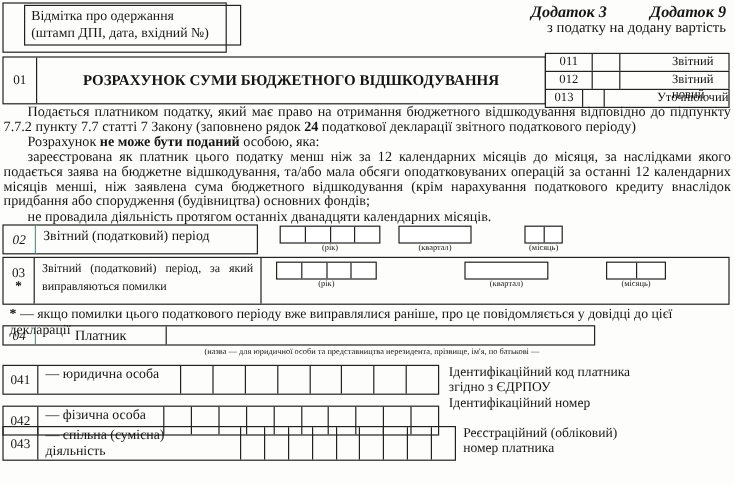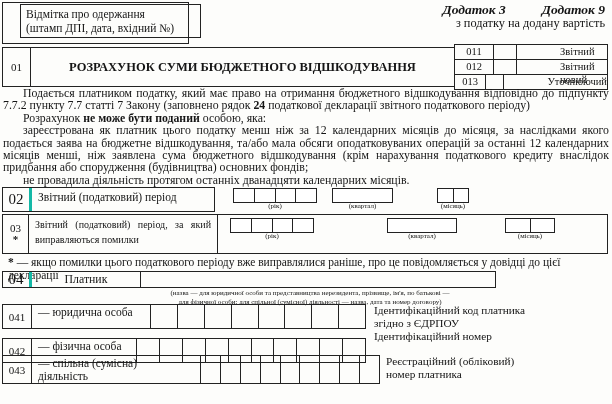--- a/index.html
+++ b/index.html
@@ -32,21 +32,21 @@
   .codes .ccode{width:38px;text-align:center;border-left:1px solid #222;border-right:1px solid #222;}
   .codes .ccheck{width:22px;border-right:1px solid #222;}
   .codes .clabel{flex:1;padding-left:5px;border-right:1px solid #222;margin-left:38px;}
 
   
   .intro{left:3px;top:87px;width:606px;font-size:11.8px;line-height:12.4px;text-align:justify;}
   .intro p{margin:0;text-indent:20px;}
 
   
   .row02{left:2px;top:187px;width:213px;height:25px;display:flex;}
-  .rcode{width:26px;border-right:3px solid #14b8a6;display:flex;align-items:center;justify-content:center;font-size:15px;}
+  .rcode{width:26px;border-right:1px solid #14b8a6;display:flex;align-items:center;justify-content:center;font-size:11px;font-style:italic;}
   .rlabel{flex:1;padding:3px 4px 0 6px;font-size:11.5px;line-height:12.5px;}
 
   .pgroup{position:absolute;box-sizing:border-box;}
   .gbox{border:1px solid #222;height:15px;box-sizing:border-box;background:#fff;}
   .gcells{display:flex;}
   .gcells .cell{flex:1;border-left:1px solid #222;height:100%;}
   .gcells .cell:first-child{border-left:none;}
   .glabel{font-size:7px;line-height:8px;text-align:center;margin-top:-1px;}
 
   .row03{left:2px;top:214px;width:606px;height:40px;}
@@ -183,21 +183,20 @@
     <b>*</b><span> — якщо помилки цього податкового періоду вже виправлялися раніше, про це повідомляється у довідці до цієї декларації</span>
   </div>
 
   <div class="abs bordered row04">
     <div class="rcode">04</div>
     <div class="p4label">Платник</div>
     <div class="p4field"></div>
   </div>
   <div class="abs caption04">
     <div>(назва — для юридичної особи та представництва нерезидента, прізвище, ім'я, по батькові —</div>
-    <div>для фізичної особи; для спільної (сумісної) діяльності — назва, дата та номер договору)</div>
   </div>
 
   <div class="abs bordered prow" style="left:2px;top:304px;width:364px;height:25px;">
     <div class="pcode">041</div>
     <div class="plabel" style="width:118px;">— юридична особа</div>
     <div class="rowcells">
         <div class="cell"></div>
         <div class="cell"></div>
         <div class="cell"></div>
         <div class="cell"></div>

